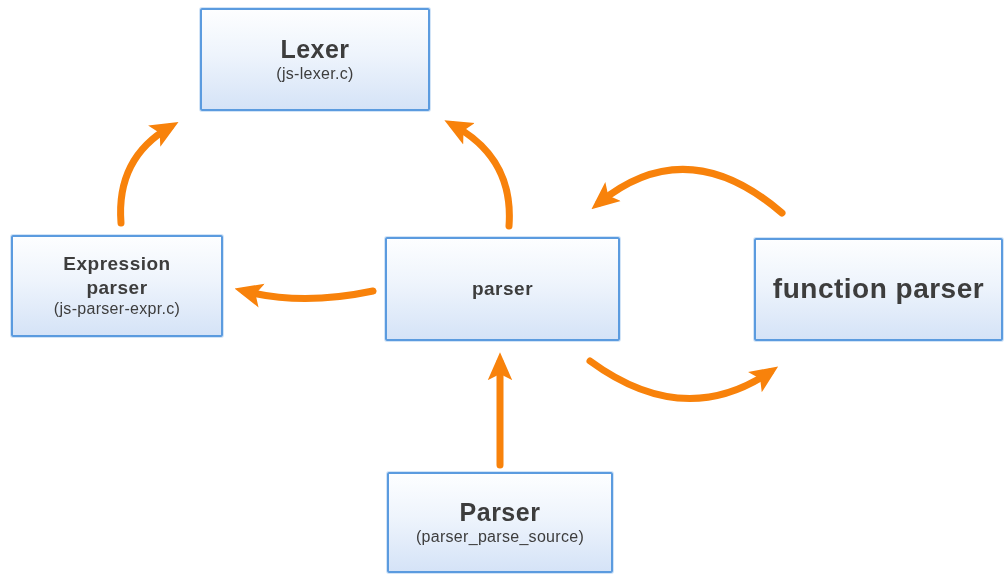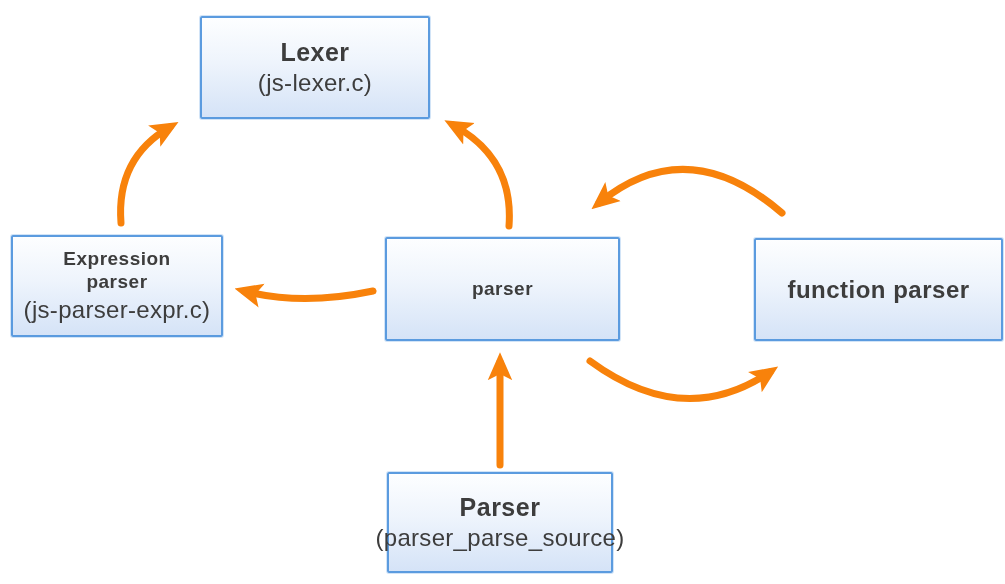--- a/index.html
+++ b/index.html
@@ -37,31 +37,31 @@
     box-shadow: 0 0 0 1px rgba(173, 205, 241, 0.55);
   }
   .node .title {
     font-weight: 700;
     font-size: 19px;
     line-height: 1.22;
     letter-spacing: 0.5px;
   }
   .node .subtitle {
     font-weight: 400;
-    font-size: 24px;
+    font-size: 16px;
     line-height: 1.3;
     letter-spacing: 0.3px;
   }
-  .node-lexer      { left: 200px; top: 16px;   width: 230px; height: 103px; }
+  .node-lexer      { left: 200px; top: 8px;   width: 230px; height: 103px; }
   .node-expression { left: 11px;  top: 235px; width: 212px; height: 102px; }
   .node-statement  { left: 385px; top: 237px; width: 235px; height: 104px; }
   .node-function   { left: 754px; top: 238px; width: 249px; height: 103px; }
   .node-parser     { left: 387px; top: 472px; width: 226px; height: 101px; }
 
-  .node-function .title { font-size: 24px; }
+  .node-function .title { font-size: 28px; }
   .node-lexer .title, .node-parser .title { font-size: 25px; }
 
   .arrow {
     stroke: #F8820B;
     stroke-width: 7;
     fill: none;
     stroke-linecap: round;
   }
 </style>
 </head>

